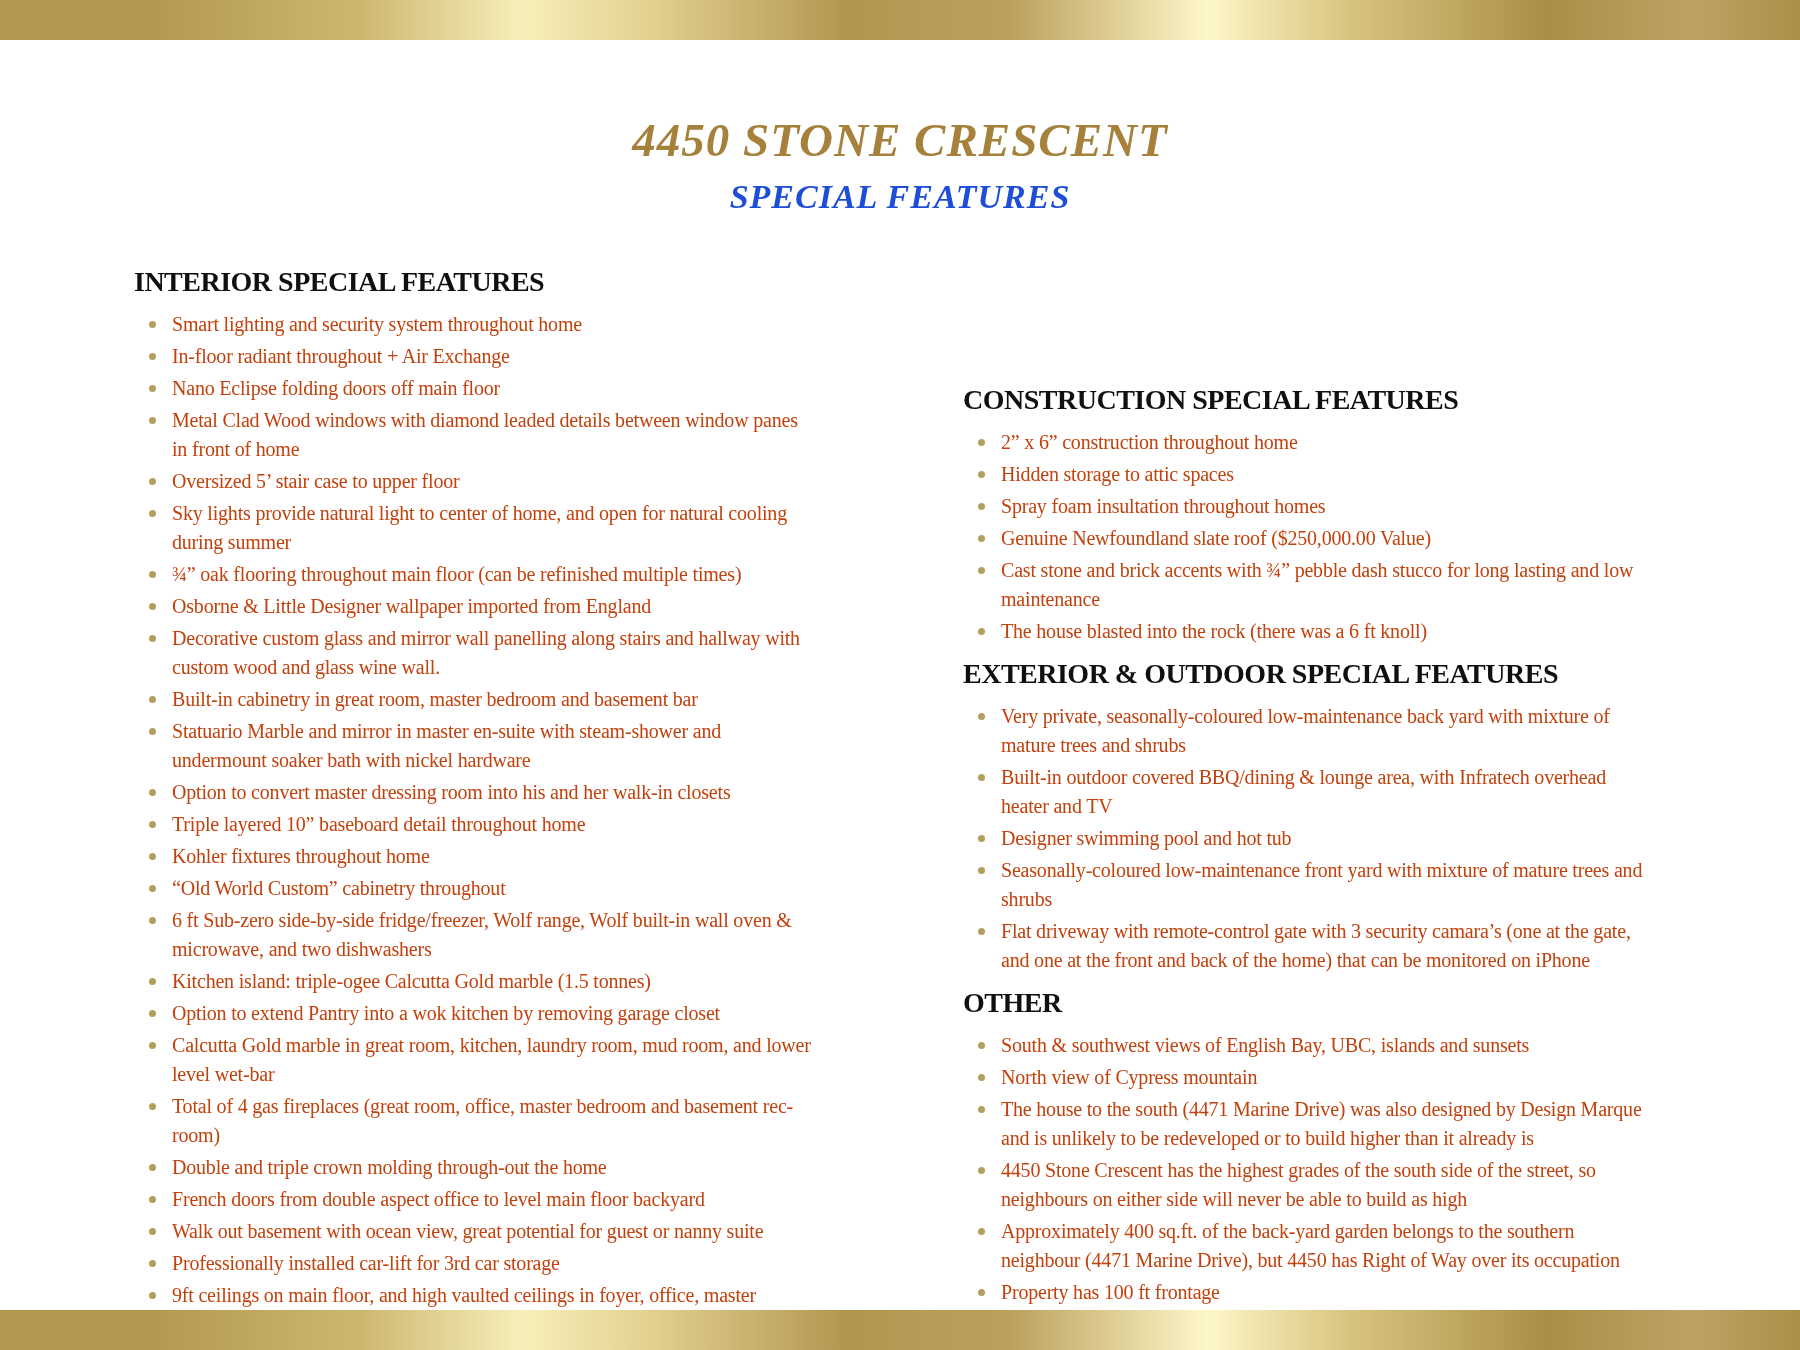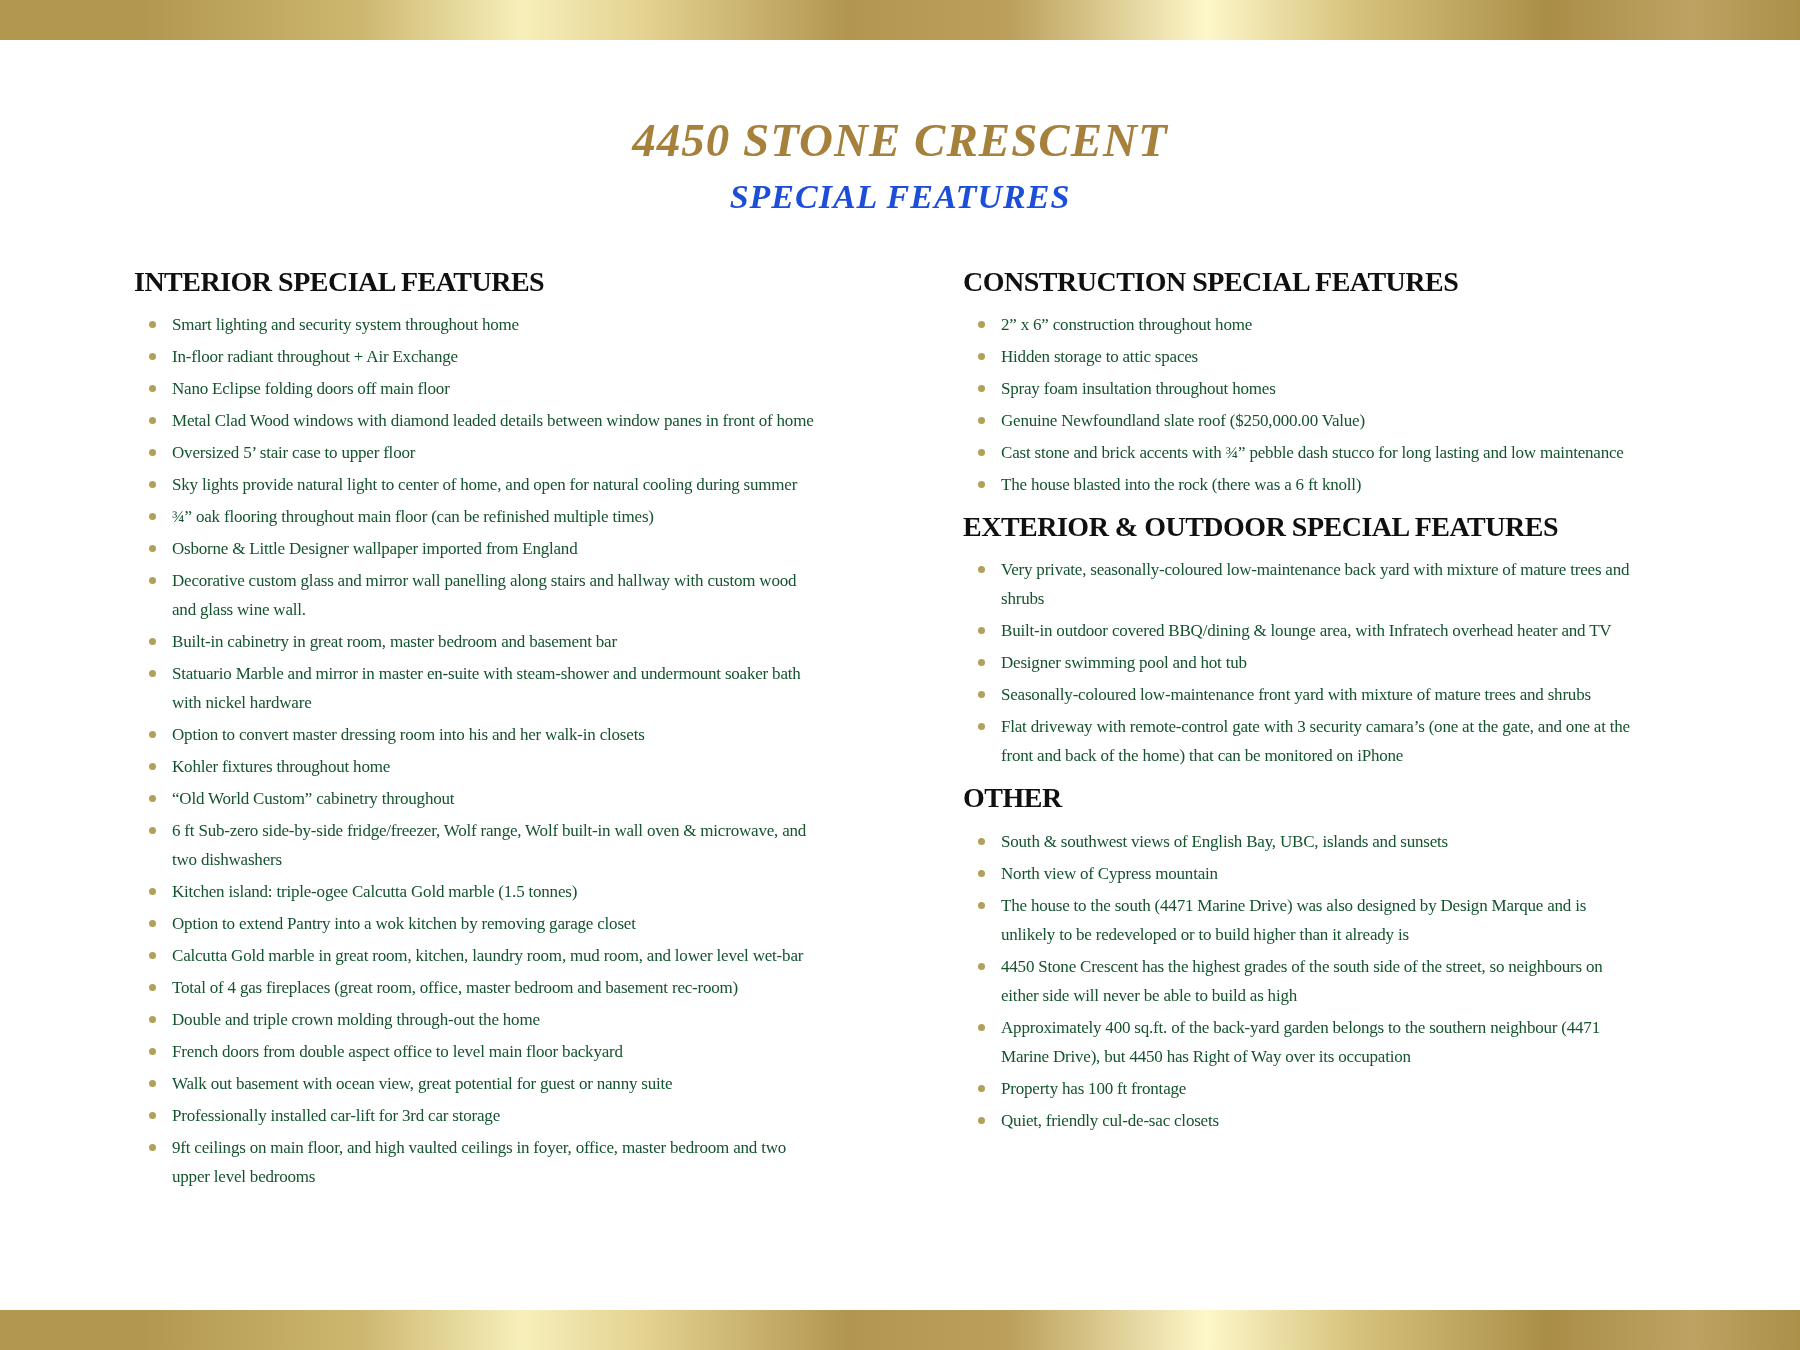--- a/index.html
+++ b/index.html
@@ -44,21 +44,21 @@
     font-weight: bold;
     font-style: italic;
     color: #1d4ed8;
     letter-spacing: 1px;
   }
 
   .content {
     display: flex;
     margin: 52px 0 0 134px;
     gap: 149px;
-    align-items: flex-start;
+    align-items: flex-end;
   }
   .col {
     width: 680px;
     flex: 0 0 680px;
   }
   section + section { margin-top: 12px; }
   h2 {
     margin: 0 0 12px 0;
     font-size: 28px;
     line-height: 1.15;
@@ -68,23 +68,23 @@
   }
   ul {
     margin: 0;
     padding: 0 0 0 8px;
     list-style: none;
   }
   li {
     position: relative;
     padding-left: 30px;
     margin: 0 0 3px 0;
-    font-size: 17px;
+    font-size: 20px;
     line-height: 29px;
-    color: #14532d;
+    color: #c2410c;
     letter-spacing: -0.2px;
   }
   .dot {
     position: absolute;
     left: 7px;
     top: 11px;
     width: 7px;
     height: 7px;
     border-radius: 50%;
     background: #b1a05b;
@@ -110,20 +110,21 @@
           <li><span class="dot"></span><span>Nano Eclipse folding doors off main floor</span></li>
           <li><span class="dot"></span><span>Metal Clad Wood windows with diamond leaded details between window panes in front of home</span></li>
           <li><span class="dot"></span><span>Oversized 5’ stair case to upper floor</span></li>
           <li><span class="dot"></span><span>Sky lights provide natural light to center of home, and open for natural cooling during summer</span></li>
           <li><span class="dot"></span><span>¾” oak flooring throughout main floor (can be refinished multiple times)</span></li>
           <li><span class="dot"></span><span>Osborne &amp; Little Designer wallpaper imported from England</span></li>
           <li><span class="dot"></span><span>Decorative custom glass and mirror wall panelling along stairs and hallway with custom wood and glass wine wall.</span></li>
           <li><span class="dot"></span><span>Built-in cabinetry in great room, master bedroom and basement bar</span></li>
           <li><span class="dot"></span><span>Statuario Marble and mirror in master en-suite with steam-shower and undermount soaker bath with nickel hardware</span></li>
           <li><span class="dot"></span><span>Option to convert master dressing room into his and her walk-in closets</span></li>
+          <li><span class="dot"></span><span>Triple layered 10” baseboard detail throughout home</span></li>
           <li><span class="dot"></span><span>Kohler fixtures throughout home</span></li>
           <li><span class="dot"></span><span>“Old World Custom” cabinetry throughout</span></li>
           <li><span class="dot"></span><span>6 ft Sub-zero side-by-side fridge/freezer, Wolf range, Wolf built-in wall oven &amp; microwave, and two dishwashers</span></li>
           <li><span class="dot"></span><span>Kitchen island: triple-ogee Calcutta Gold marble (1.5 tonnes)</span></li>
           <li><span class="dot"></span><span>Option to extend Pantry into a wok kitchen by removing garage closet</span></li>
           <li><span class="dot"></span><span>Calcutta Gold marble in great room, kitchen, laundry room, mud room, and lower level wet-bar</span></li>
           <li><span class="dot"></span><span>Total of 4 gas fireplaces (great room, office, master bedroom and basement rec-room)</span></li>
           <li><span class="dot"></span><span>Double and triple crown molding through-out the home</span></li>
           <li><span class="dot"></span><span>French doors from double aspect office to level main floor backyard</span></li>
           <li><span class="dot"></span><span>Walk out basement with ocean view, great potential for guest or nanny suite</span></li>

